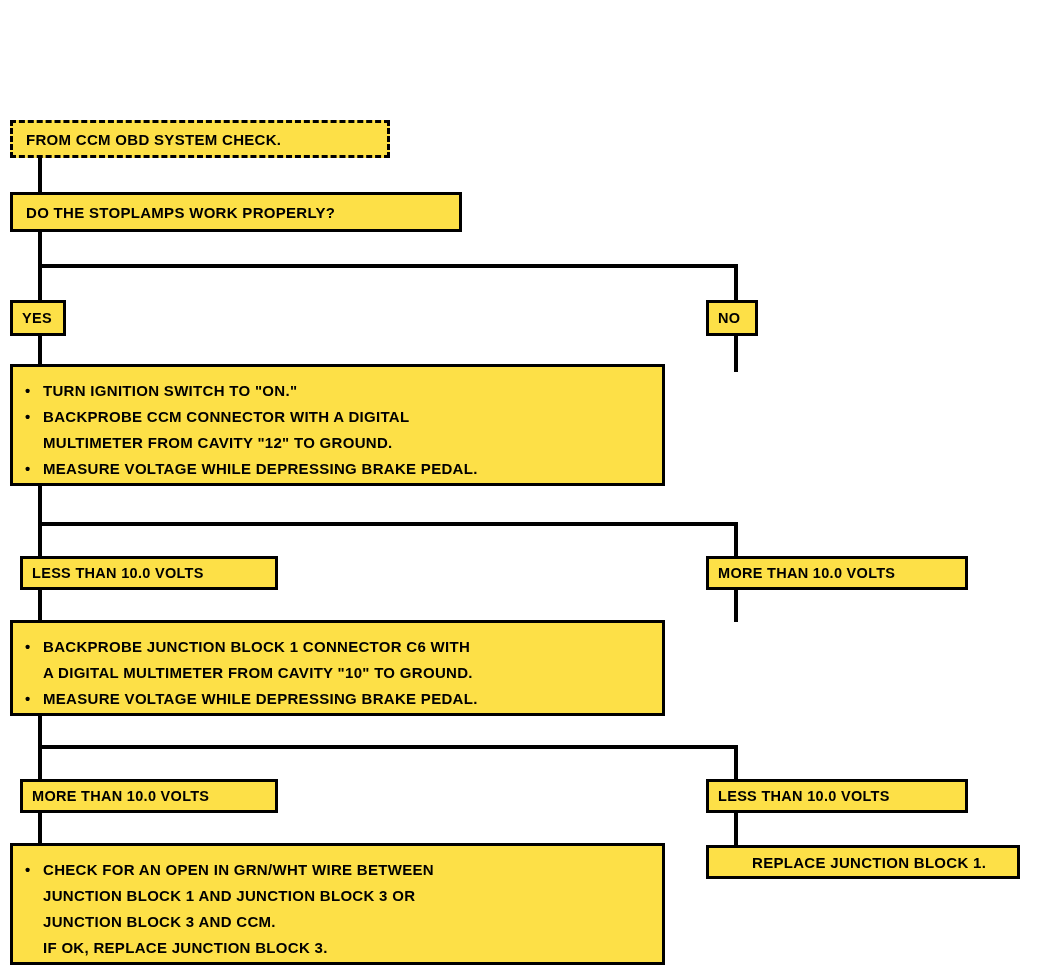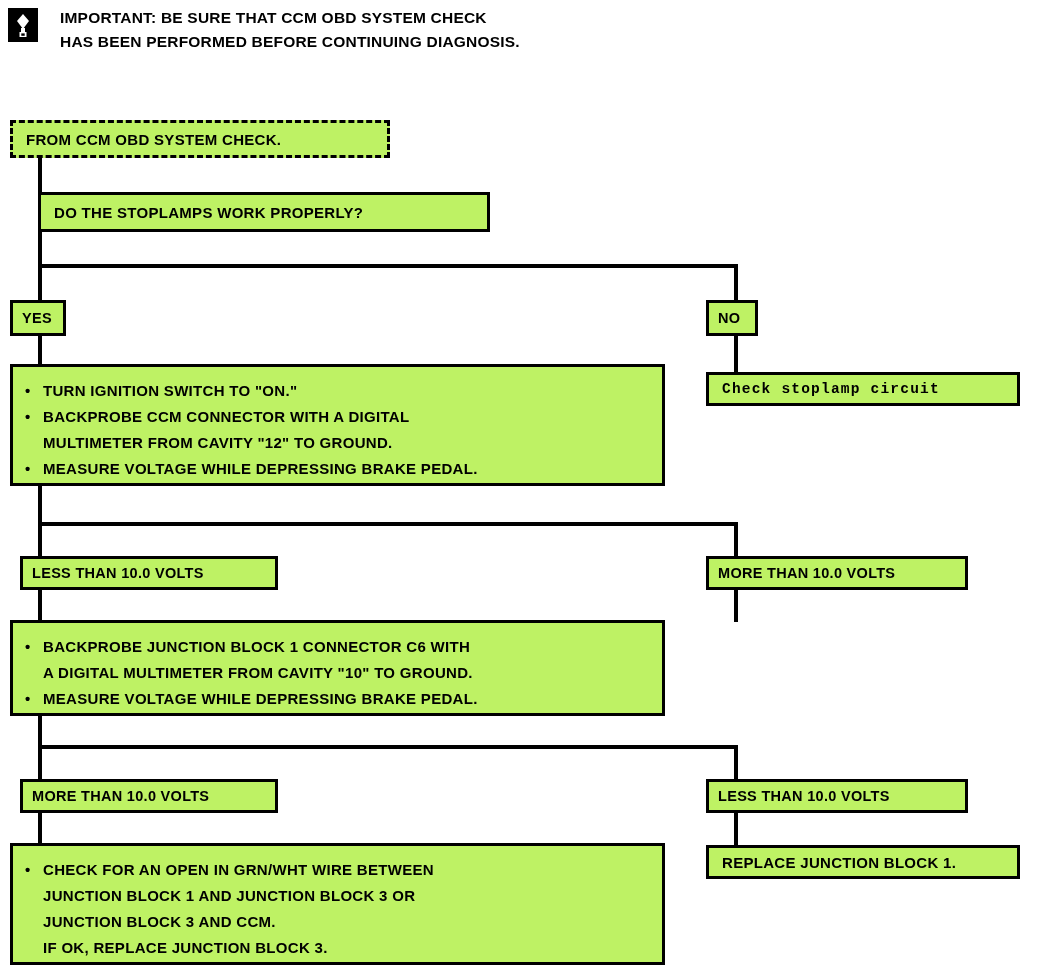--- a/index.html
+++ b/index.html
@@ -48,21 +48,21 @@
     font-weight: bold;
     letter-spacing: 0.2px;
     line-height: 24px;
     white-space: pre;
   }
 
   
   .box {
     position: absolute;
     box-sizing: border-box;
-    background: #bef264;
+    background: #fde047;
     border: 3px solid #000000;
     display: flex;
     align-items: center;
   }
   .box.dashed {
     border-style: dashed;
     border-width: 3px;
   }
   .box-label {
     font-size: 15px;
@@ -122,41 +122,28 @@
     position: absolute;
     height: 4px;
     background: #000000;
   }
 </style>
 </head>
 <body>
 
 <div id="page">
 
-  <div class="note">
-    <div class="note-icon">
-      <svg width="24" height="28" viewBox="0 0 24 28" aria-hidden="true">
-        <rect x="0" y="0" width="24" height="28" fill="#000000"></rect>
-        <path d="M12 3 L18 10 L12 18 L6 10 Z" fill="#ffffff"></path>
-        <rect x="10" y="17" width="4" height="4" fill="#ffffff"></rect>
-        <rect x="8.5" y="21" width="7" height="5" fill="#ffffff"></rect>
-        <rect x="10.3" y="22.4" width="3.4" height="2.4" fill="#000000"></rect>
-      </svg>
-    </div>
-    <div class="note-text">IMPORTANT: BE SURE THAT CCM OBD SYSTEM CHECK</div>
-    <div class="note-text" style="top:24px;">HAS BEEN PERFORMED BEFORE CONTINUING DIAGNOSIS.</div>
-  </div>
 
   <div class="box dashed" style="left:10px; top:120px; width:380px; height:38px;">
     <span class="box-label">FROM CCM OBD SYSTEM CHECK.</span>
   </div>
 
   <div class="vline" style="left:38px; top:158px; height:34px;"></div>
 
-  <div class="box" style="left:10px; top:192px; width:452px; height:40px;margin-left:28px;">
+  <div class="box" style="left:10px; top:192px; width:452px; height:40px;">
     <span class="box-label">DO THE STOPLAMPS WORK PROPERLY?</span>
   </div>
 
   <div class="vline" style="left:38px; top:232px; height:36px;"></div>
   <div class="hline" style="left:38px; top:264px; width:700px;"></div>
   <div class="vline" style="left:38px; top:264px; height:36px;"></div>
   <div class="vline" style="left:734px; top:264px; height:36px;"></div>
 
   <div class="box tag" style="left:10px; top:300px; width:56px; height:36px;">
     <span class="box-label">YES</span>
@@ -177,23 +164,20 @@
       <span class="bullet-mark">•</span>
       <span class="bullet-text">BACKPROBE CCM CONNECTOR WITH A DIGITAL
 MULTIMETER FROM CAVITY "12" TO GROUND.</span>
     </div>
     <div class="bullet-row">
       <span class="bullet-mark">•</span>
       <span class="bullet-text">MEASURE VOLTAGE WHILE DEPRESSING BRAKE PEDAL.</span>
     </div>
   </div>
 
-  <div class="box mono" style="left:706px; top:372px; width:314px; height:34px;">
-    <span class="box-label">Check stoplamp circuit</span>
-  </div>
 
   <div class="vline" style="left:38px; top:486px; height:40px;"></div>
   <div class="hline" style="left:38px; top:522px; width:700px;"></div>
   <div class="vline" style="left:38px; top:522px; height:34px;"></div>
   <div class="vline" style="left:734px; top:522px; height:34px;"></div>
 
   <div class="box tag" style="left:20px; top:556px; width:258px; height:34px;">
     <span class="box-label">LESS THAN 10.0 VOLTS</span>
   </div>
   <div class="box tag" style="left:706px; top:556px; width:262px; height:34px;">
@@ -234,17 +218,17 @@
   <div class="box list" style="left:10px; top:843px; width:655px; height:122px;">
     <div class="bullet-row">
       <span class="bullet-mark">•</span>
       <span class="bullet-text">CHECK FOR AN OPEN IN GRN/WHT WIRE BETWEEN
 JUNCTION BLOCK 1 AND JUNCTION BLOCK 3 OR
 JUNCTION BLOCK 3 AND CCM.
 IF OK, REPLACE JUNCTION BLOCK 3.</span>
     </div>
   </div>
 
-  <div class="box" style="left:706px; top:845px; width:314px; height:34px;">
+  <div class="box" style="left:706px; top:845px; width:314px; height:34px;padding-left:30px;">
     <span class="box-label">REPLACE JUNCTION BLOCK 1.</span>
   </div>
 
 </div>
 
 </body></html>

